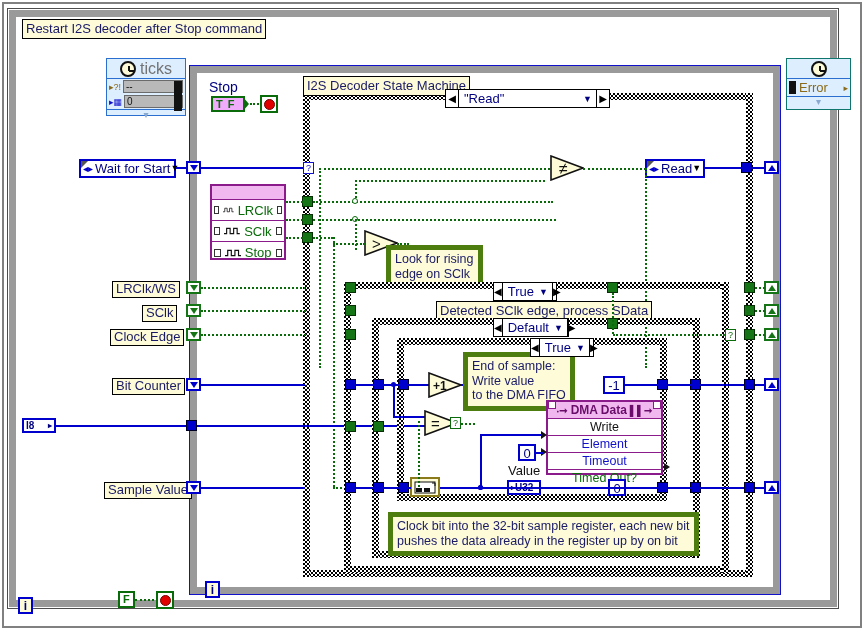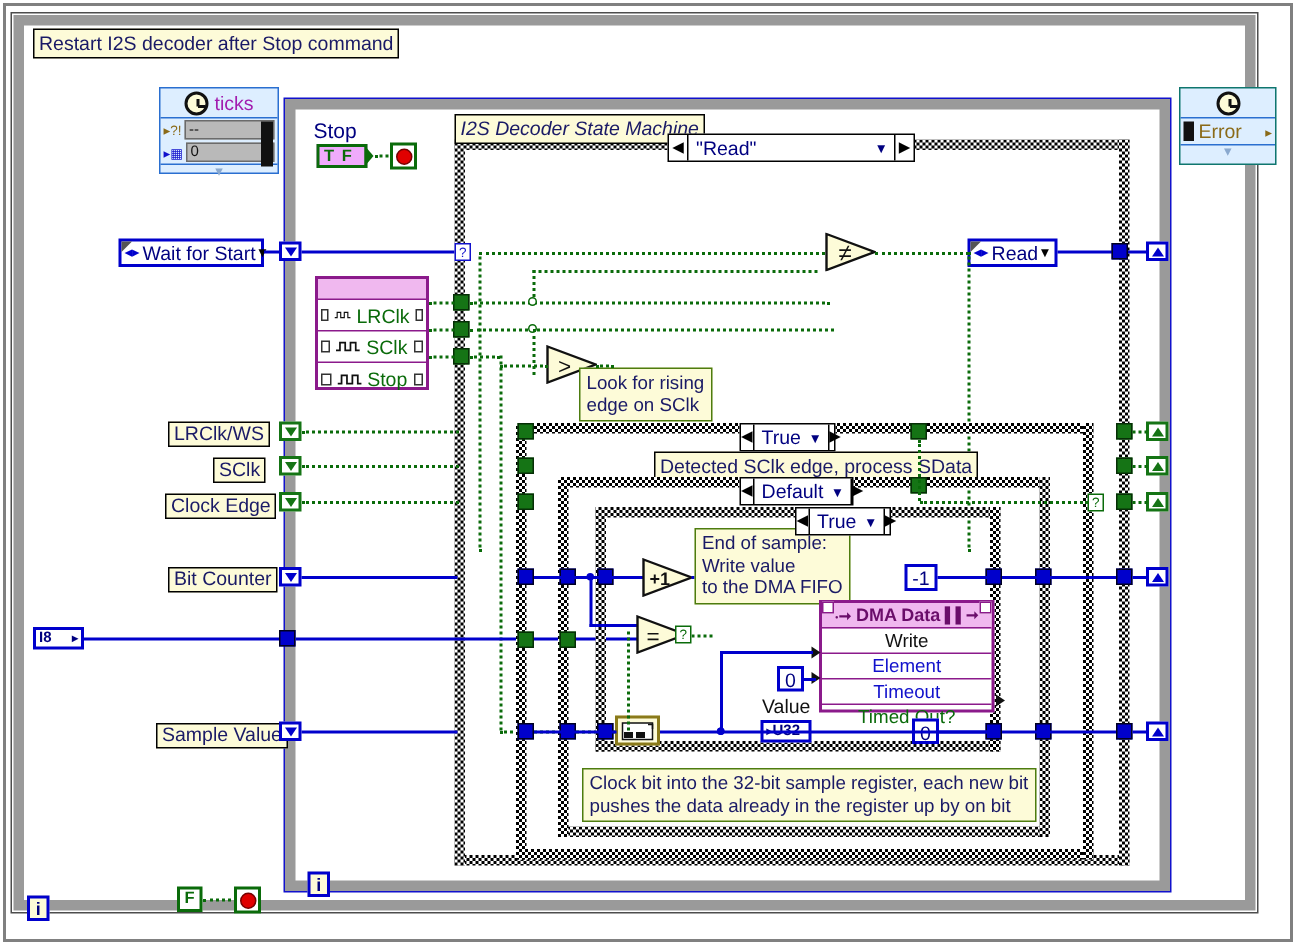--- a/index.html
+++ b/index.html
@@ -49,21 +49,21 @@
     border: 1px solid #000;
     color: #1a1a66;
     font-size: 13px;
     line-height: 15px;
     padding: 1px 3px 2px 3px;
     white-space: pre;
     font-family: "Liberation Sans", sans-serif;
   }
   .comment {
     background: #fdfbd8;
-    border: 1px solid #4d7c0f;
+    border: 5px solid #4d7c0f;
     color: #1a1a66;
     font-size: 12.5px;
     line-height: 14.5px;
     padding: 2px 4px 3px 4px;
     white-space: pre;
   }
   .term-label {
     background: #fdfbd8;
     border: 1px solid #000;
     color: #1a1a66;
@@ -246,21 +246,21 @@
   
   .ticks {
     position:absolute;
     border:1px solid #2a6fd0;
     background:#ddeeff;
   }
   .ticks .hdr {
     display:flex; align-items:center; justify-content:center; gap:4px;
     height:20px; border-bottom:1px solid #2a6fd0;
   }
-  .ticks .hdr .t { color:#a21caf; font-size:13px; }
+  .ticks .hdr .t { color:#737373; font-size:16px; }
   .ticks .row {
     display:flex; align-items:center; gap:2px;
     padding:1px 2px; height:15px;
   }
   .ticks .fld {
     flex:1; background:#b9b9b9; border:1px solid #6b6b6b;
     color:#111; font-size:10px; line-height:11px; padding-left:2px;
   }
   .ticks .bar {
     position:absolute; right:3px; top:22px; width:8px; height:30px;
@@ -409,21 +409,21 @@
   <div class="dwire dwire-h" style="left:250px;top:103px;width:12px;"></div>
   <div class="led" style="left:260px;top:95px;">
     <div class="dot"></div>
   </div>
 
   <div class="hatch-h" style="left:303px;top:93px;width:450px;height:7px;"></div>
   <div class="hatch-h" style="left:303px;top:570px;width:450px;height:7px;"></div>
   <div class="hatch-v" style="left:303px;top:93px;width:7px;height:484px;"></div>
   <div class="hatch-v" style="left:746px;top:93px;width:7px;height:484px;"></div>
 
-  <div class="abs label-box" style="left:303px;top:76px;font-style:italic;">I2S Decoder State Machine</div>
+  <div class="abs label-box" style="left:303px;top:76px;">I2S Decoder State Machine</div>
 
   <div class="sel" style="left:445px;top:89px;width:165px;">
     <div class="ar">◀</div>
     <div class="txt">"Read"</div>
     <div class="dn">▼</div>
     <div class="ar r">▶</div>
   </div>
 
 
   <div class="enum" style="left:79px;top:159px;width:97px;">

